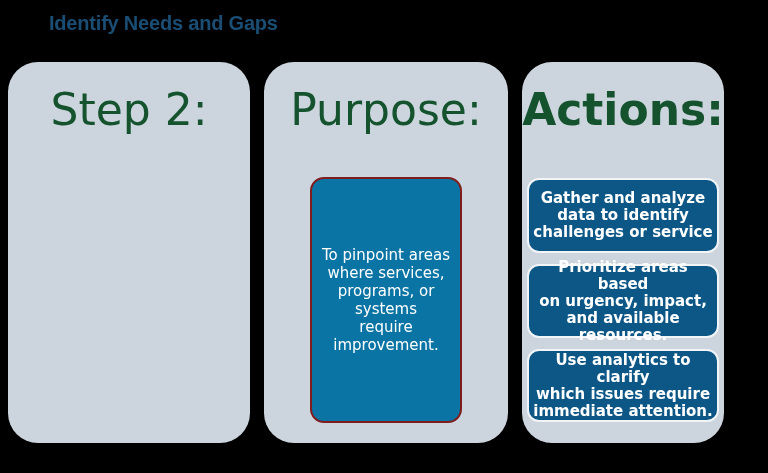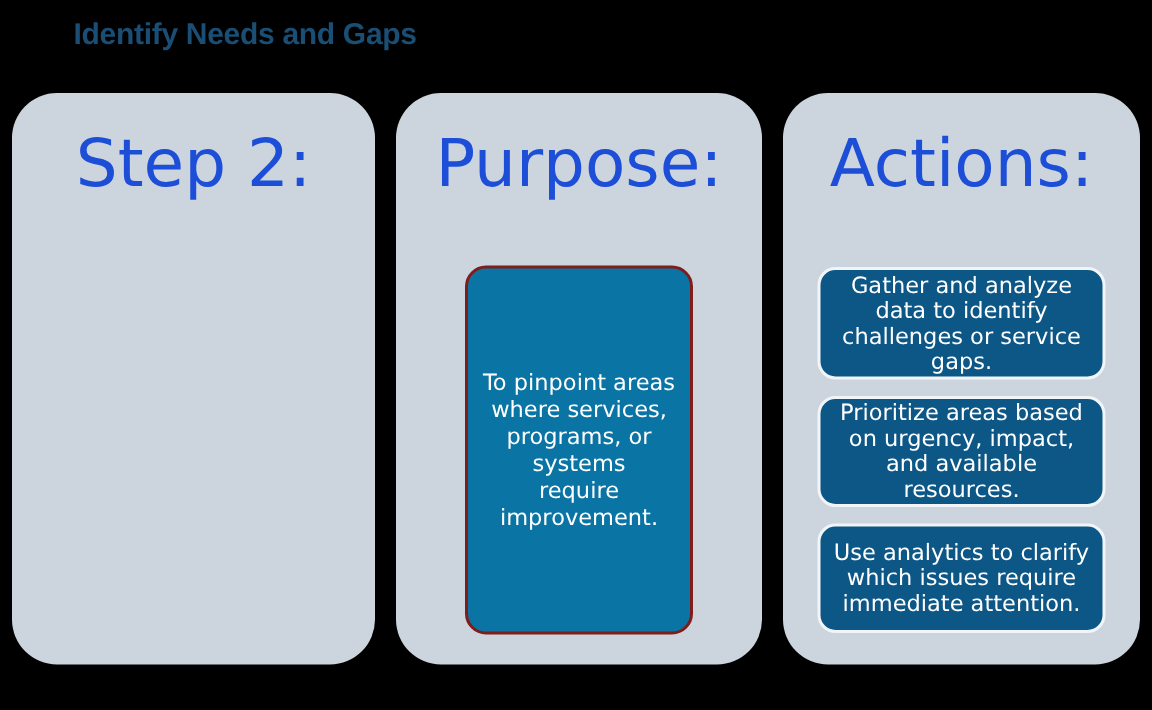--- a/index.html
+++ b/index.html
@@ -34,27 +34,27 @@
   }
   .panel {
     height: 381px;
     background: #CCD5DE;
     border-radius: 30px;
     position: relative;
     box-sizing: border-box;
   }
   .panel-step    { width: 242px; }
   .panel-purpose { width: 244px; }
-  .panel-actions { width: 238px; }
+  .panel-actions { width: 202px; font-weight: bold; }
   .panel-heading {
     text-align: center;
     margin-top: 22px;
     font-size: 44px;
     line-height: 1.2;
-    color: #1d4ed8;
+    color: #14532d;
   }
   .purpose-box {
     position: absolute;
     top: 115px;
     left: 50%;
     transform: translateX(-50%);
     width: 152px;
     height: 246px;
     background: #0A74A4;
     border: 2px solid #7f1d1d;
@@ -121,21 +121,20 @@
 
   <div class="panel panel-actions">
     <div class="panel-heading">Actions:</div>
     <div class="actions-stack">
 
       <div class="action-box action-box-1">
         <div class="box-text">
           <span class="line">Gather and analyze</span>
           <span class="line">data to identify</span>
           <span class="line">challenges or service</span>
-          <span class="line">gaps.</span>
         </div>
       </div>
 
       <div class="action-box action-box-2">
         <div class="box-text">
           <span class="line">Prioritize areas based</span>
           <span class="line">on urgency, impact,</span>
           <span class="line">and available</span>
           <span class="line">resources.</span>
         </div>

